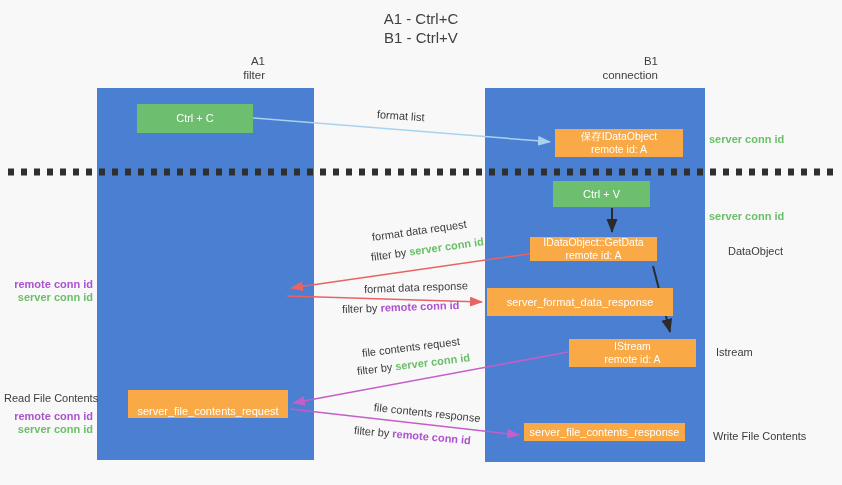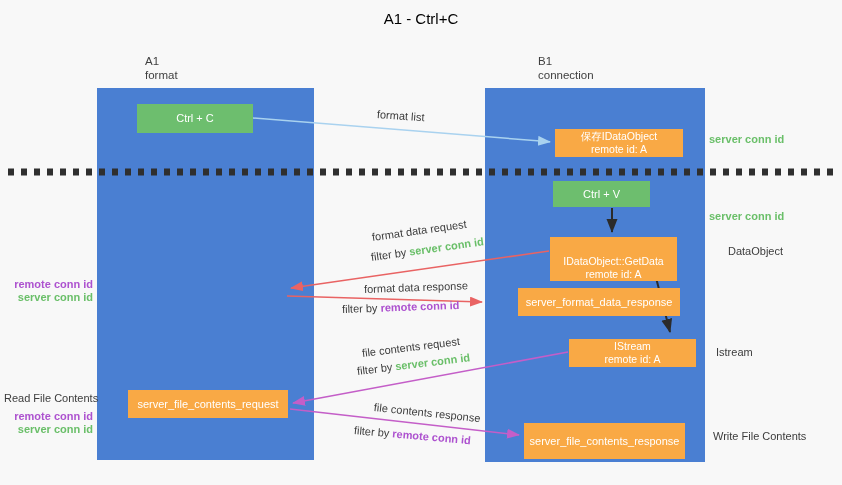--- a/index.html
+++ b/index.html
@@ -4,48 +4,48 @@
 <style>
   html,body { margin:0; padding:0; }
   #stage {
     position:relative; width:842px; height:485px;
     background:var(--background);
     font-family:"Liberation Sans", sans-serif;
     overflow:hidden;
   }
   
   .title { position:absolute; left:0; right:0; top:9px; text-align:center;
-           font-size:15px; line-height:19px; color:#000000; }
-  
-  .lane-header { position:absolute; top:55px; width:120px; text-align:left;
+           font-size:15px; line-height:19px; color:#404040; }
+  
+  .lane-header { position:absolute; top:55px; width:120px; text-align:right;
                  font-size:11.5px; line-height:13.5px; color:#3f3f3f; }
   #hdr-left  { left:145px; }
   #hdr-right { left:538px; }
   
   .lane { position:absolute; top:88px; background:var(--lane-blue); }
   #lane-left  { left:97px;  width:217px; height:372px; }
   #lane-right { left:485px; width:220px; height:374px; }
   
   #arrows { position:absolute; left:0; top:0; width:842px; height:485px; pointer-events:none; }
   
   .box { position:absolute; color:#fff; display:flex; flex-direction:column;
          align-items:center; justify-content:center; text-align:center;
          font-size:11px; line-height:13px; white-space:nowrap; }
   .box .l2, .box .l1 { font-size:10.5px; }
   .green-box  { background:var(--box-green); }
   .orange-box { background:var(--box-orange); }
   #box-ctrl-c   { left:137px; top:104px; width:116px; height:29px; }
   #box-save     { left:555px; top:129px; width:128px; height:28px; }
   #box-ctrl-v   { left:553px; top:181px; width:97px; height:26px; }
-  #box-getdata  { left:550px; top:237px; width:127px; height:44px;justify-content:flex-end; }
+  #box-getdata  { left:530px; top:237px; width:127px; height:24px; }
   #box-fmt-req  { left:130px; top:276px; width:155px; height:27px; }
-  #box-fmt-resp { left:487px; top:288px; width:162px; height:28px;margin-left:31px; }
+  #box-fmt-resp { left:487px; top:288px; width:186px; height:28px; }
   #box-istream  { left:569px; top:339px; width:127px; height:28px; }
-  #box-file-req { left:128px; top:390px; width:160px; height:28px; }
-  #box-file-resp{ left:524px; top:423px; width:161px; height:36px; }
+  #box-file-req { left:128px; top:390px; width:160px; height:28px;justify-content:flex-end; }
+  #box-file-resp{ left:524px; top:423px; width:161px; height:18px; }
   
   .flabel { position:absolute; font-size:11px; color:var(--text-dark);
             white-space:nowrap; transform-origin:left center; }
   #lbl-format-list { left:377px; top:108px; transform:rotate(4deg); }
   #lbl-fdr   { left:372px; top:231px; transform:rotate(-8deg); }
   #lbl-fs1   { left:371px; top:251px; transform:rotate(-8deg); }
   #lbl-fdresp{ left:364px; top:283px; transform:rotate(-2deg); }
   #lbl-fr1   { left:342px; top:303px; transform:rotate(-2deg); }
   #lbl-fcr   { left:362px; top:347px; transform:rotate(-7deg); }
   #lbl-fs2   { left:357px; top:365px; transform:rotate(-7deg); }
@@ -66,25 +66,26 @@
   #lbl-read-file { left:4px; width:92px; text-align:right; top:392px; }
   #left-pair2 { top:410px; }
 </style>
 </head>
 <body>
 
 <div id="stage">
 
   <div class="title">
     <div>A1 - Ctrl+C</div>
+    <div>B1 - Ctrl+V</div>
   </div>
 
   <div id="hdr-left" class="lane-header">
     <div>A1</div>
-    <div>format</div>
+    <div>filter</div>
   </div>
   <div id="hdr-right" class="lane-header">
     <div>B1</div>
     <div>connection</div>
   </div>
 
   <div id="lane-left" class="lane"></div>
   <div id="lane-right" class="lane"></div>
 
   <svg id="arrows" viewBox="0 0 842 485">

